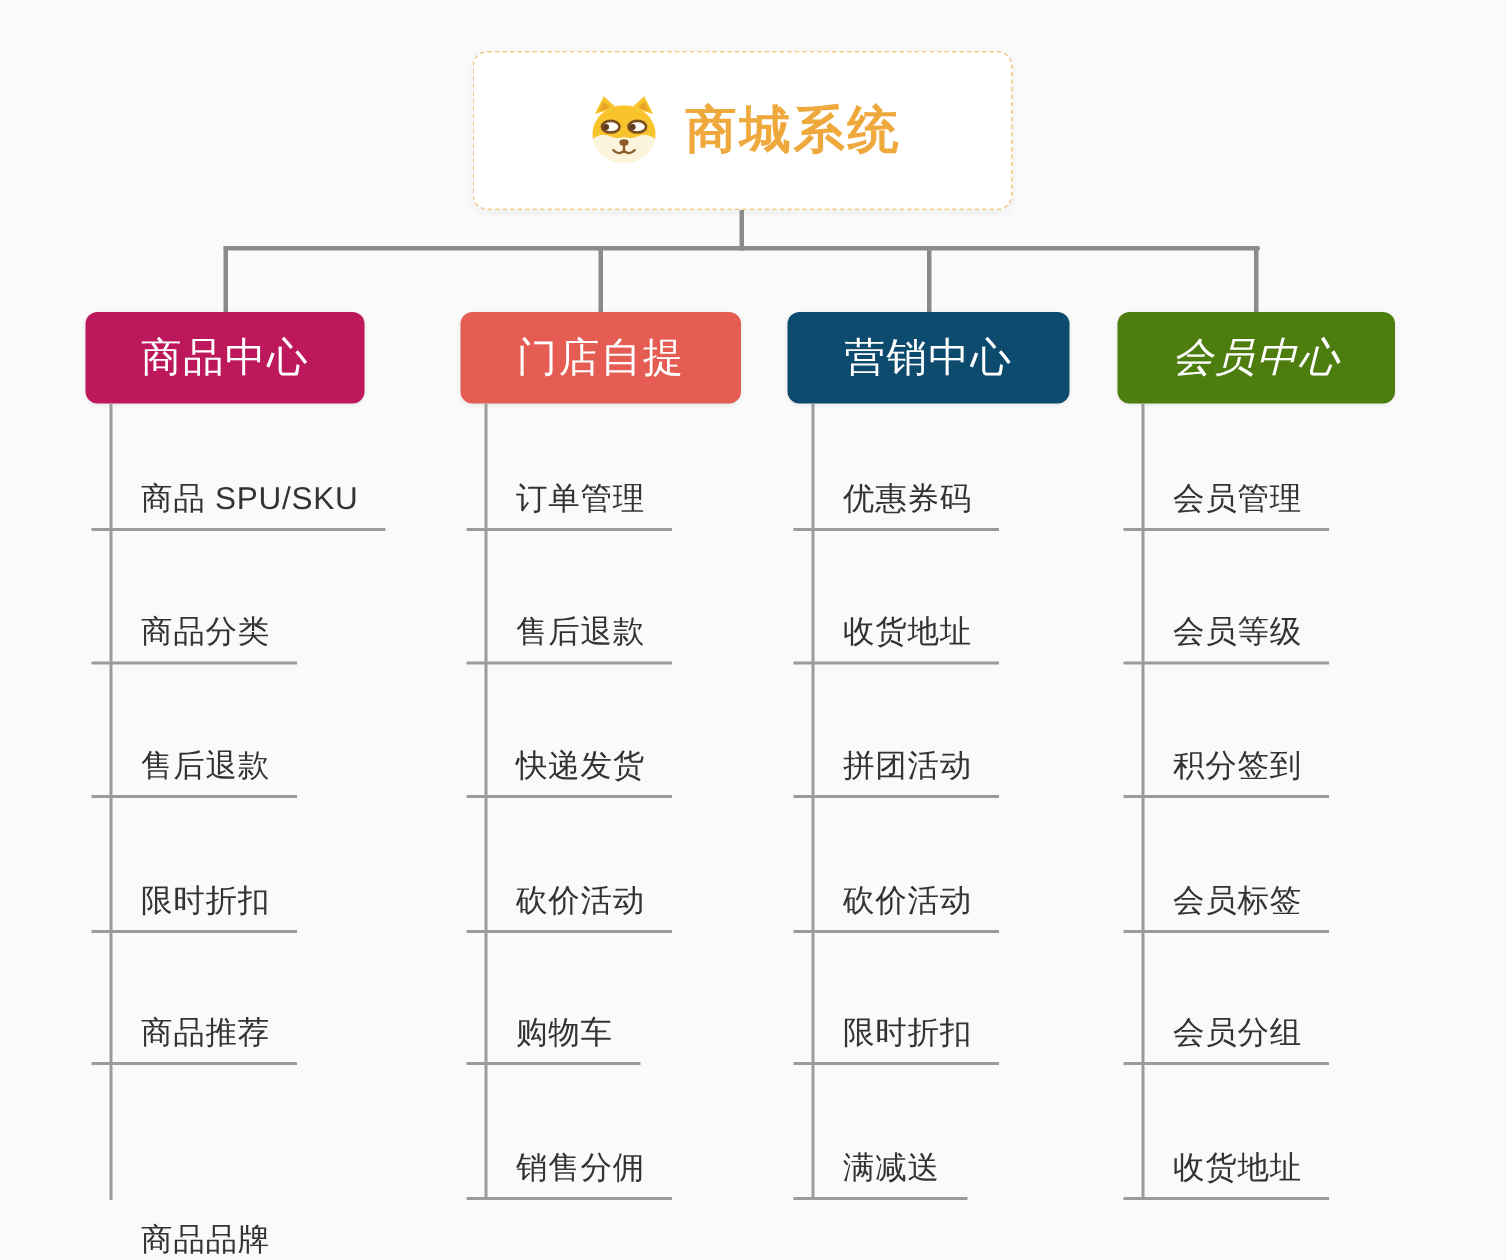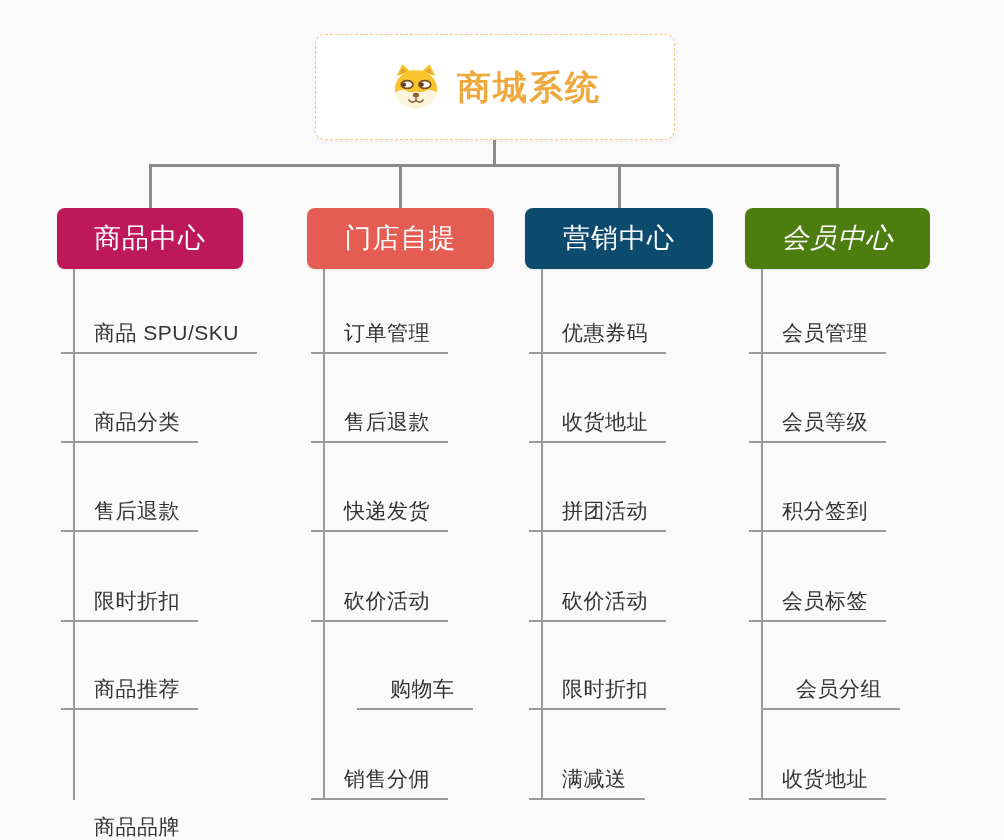--- a/index.html
+++ b/index.html
@@ -178,21 +178,21 @@
   </div>
 
   <div class="leaf" style="top: 288px;">
     <span class="leaf-label">快递发货</span>
   </div>
 
   <div class="leaf" style="top: 378px;">
     <span class="leaf-label">砍价活动</span>
   </div>
 
-  <div class="leaf" style="top: 466px; margin-left: 46px;">
+  <div class="leaf" style="top: 466px;">
     <span class="leaf-label">购物车</span>
   </div>
 
   <div class="leaf" style="top: 556px;">
     <span class="leaf-label">销售分佣</span>
   </div>
 </div>
   </div>
 
   <div class="branch" style="left: 525px; top: 208px; width: 188px;">
@@ -242,21 +242,21 @@
   </div>
 
   <div class="leaf" style="top: 288px;">
     <span class="leaf-label">积分签到</span>
   </div>
 
   <div class="leaf" style="top: 378px;">
     <span class="leaf-label">会员标签</span>
   </div>
 
-  <div class="leaf" style="top: 466px; margin-left: 14px;">
+  <div class="leaf" style="top: 466px;">
     <span class="leaf-label">会员分组</span>
   </div>
 
   <div class="leaf" style="top: 556px;">
     <span class="leaf-label">收货地址</span>
   </div>
 </div>
   </div>
 </div>
 </div>

